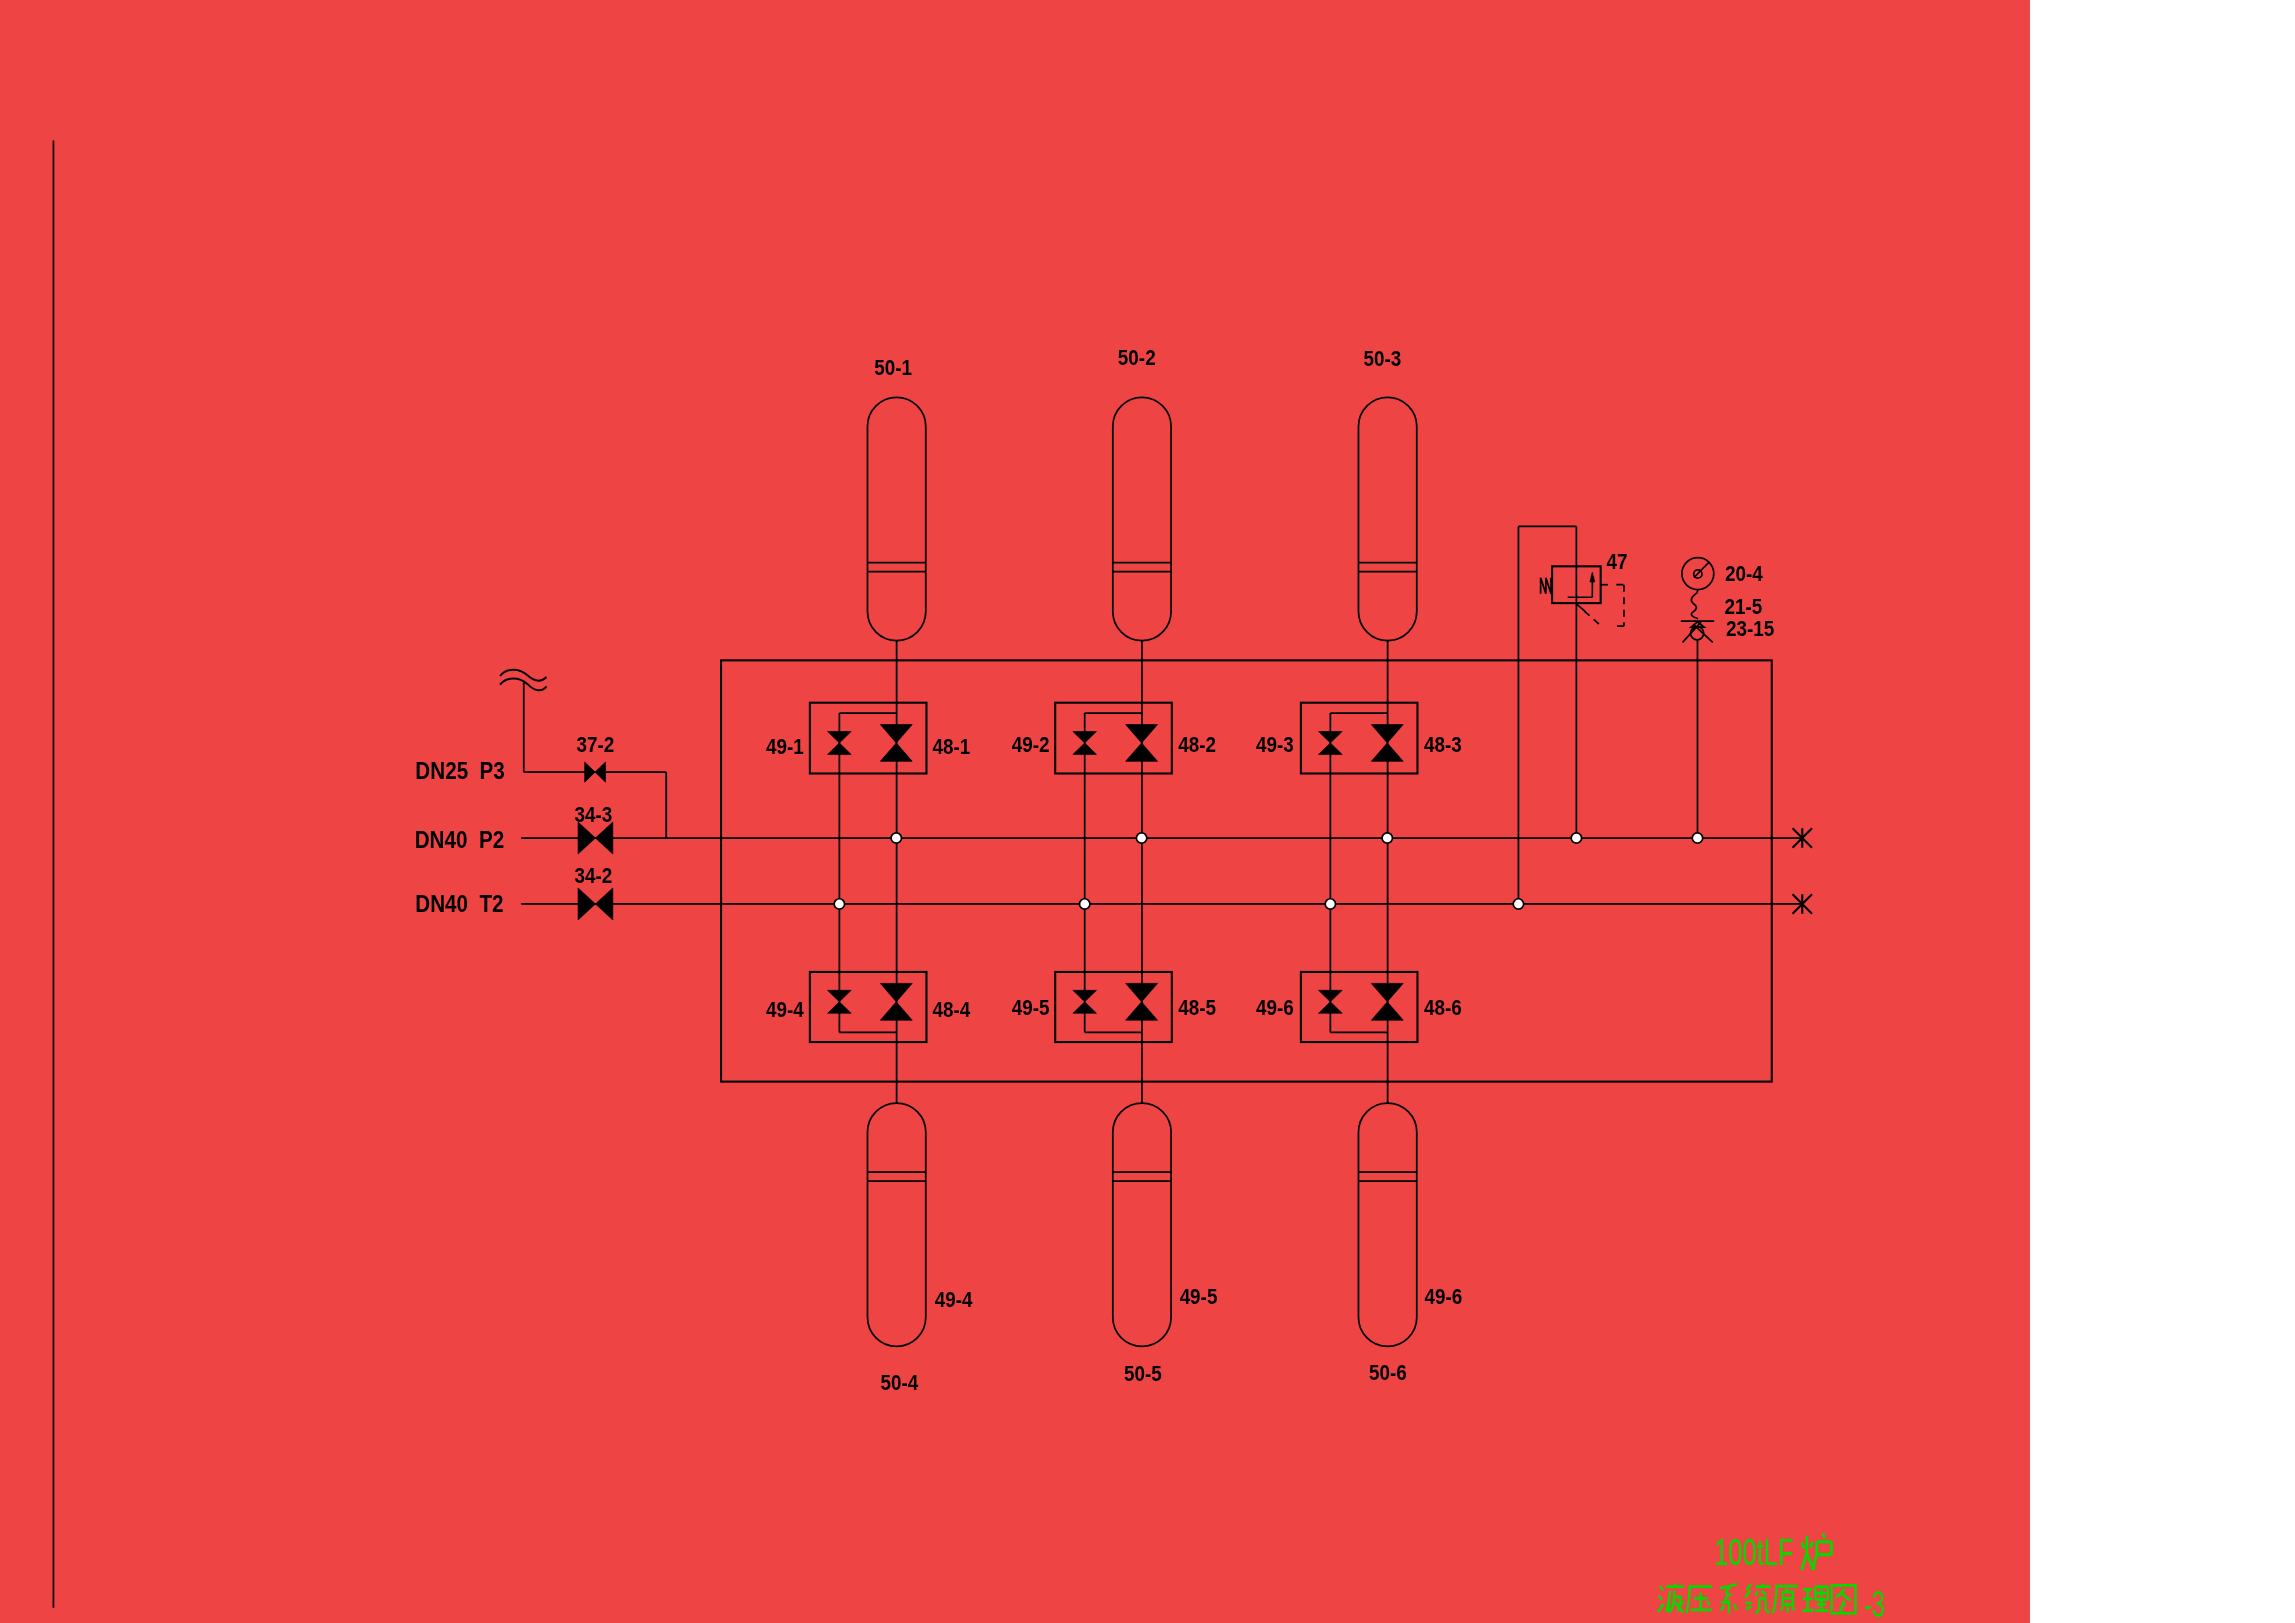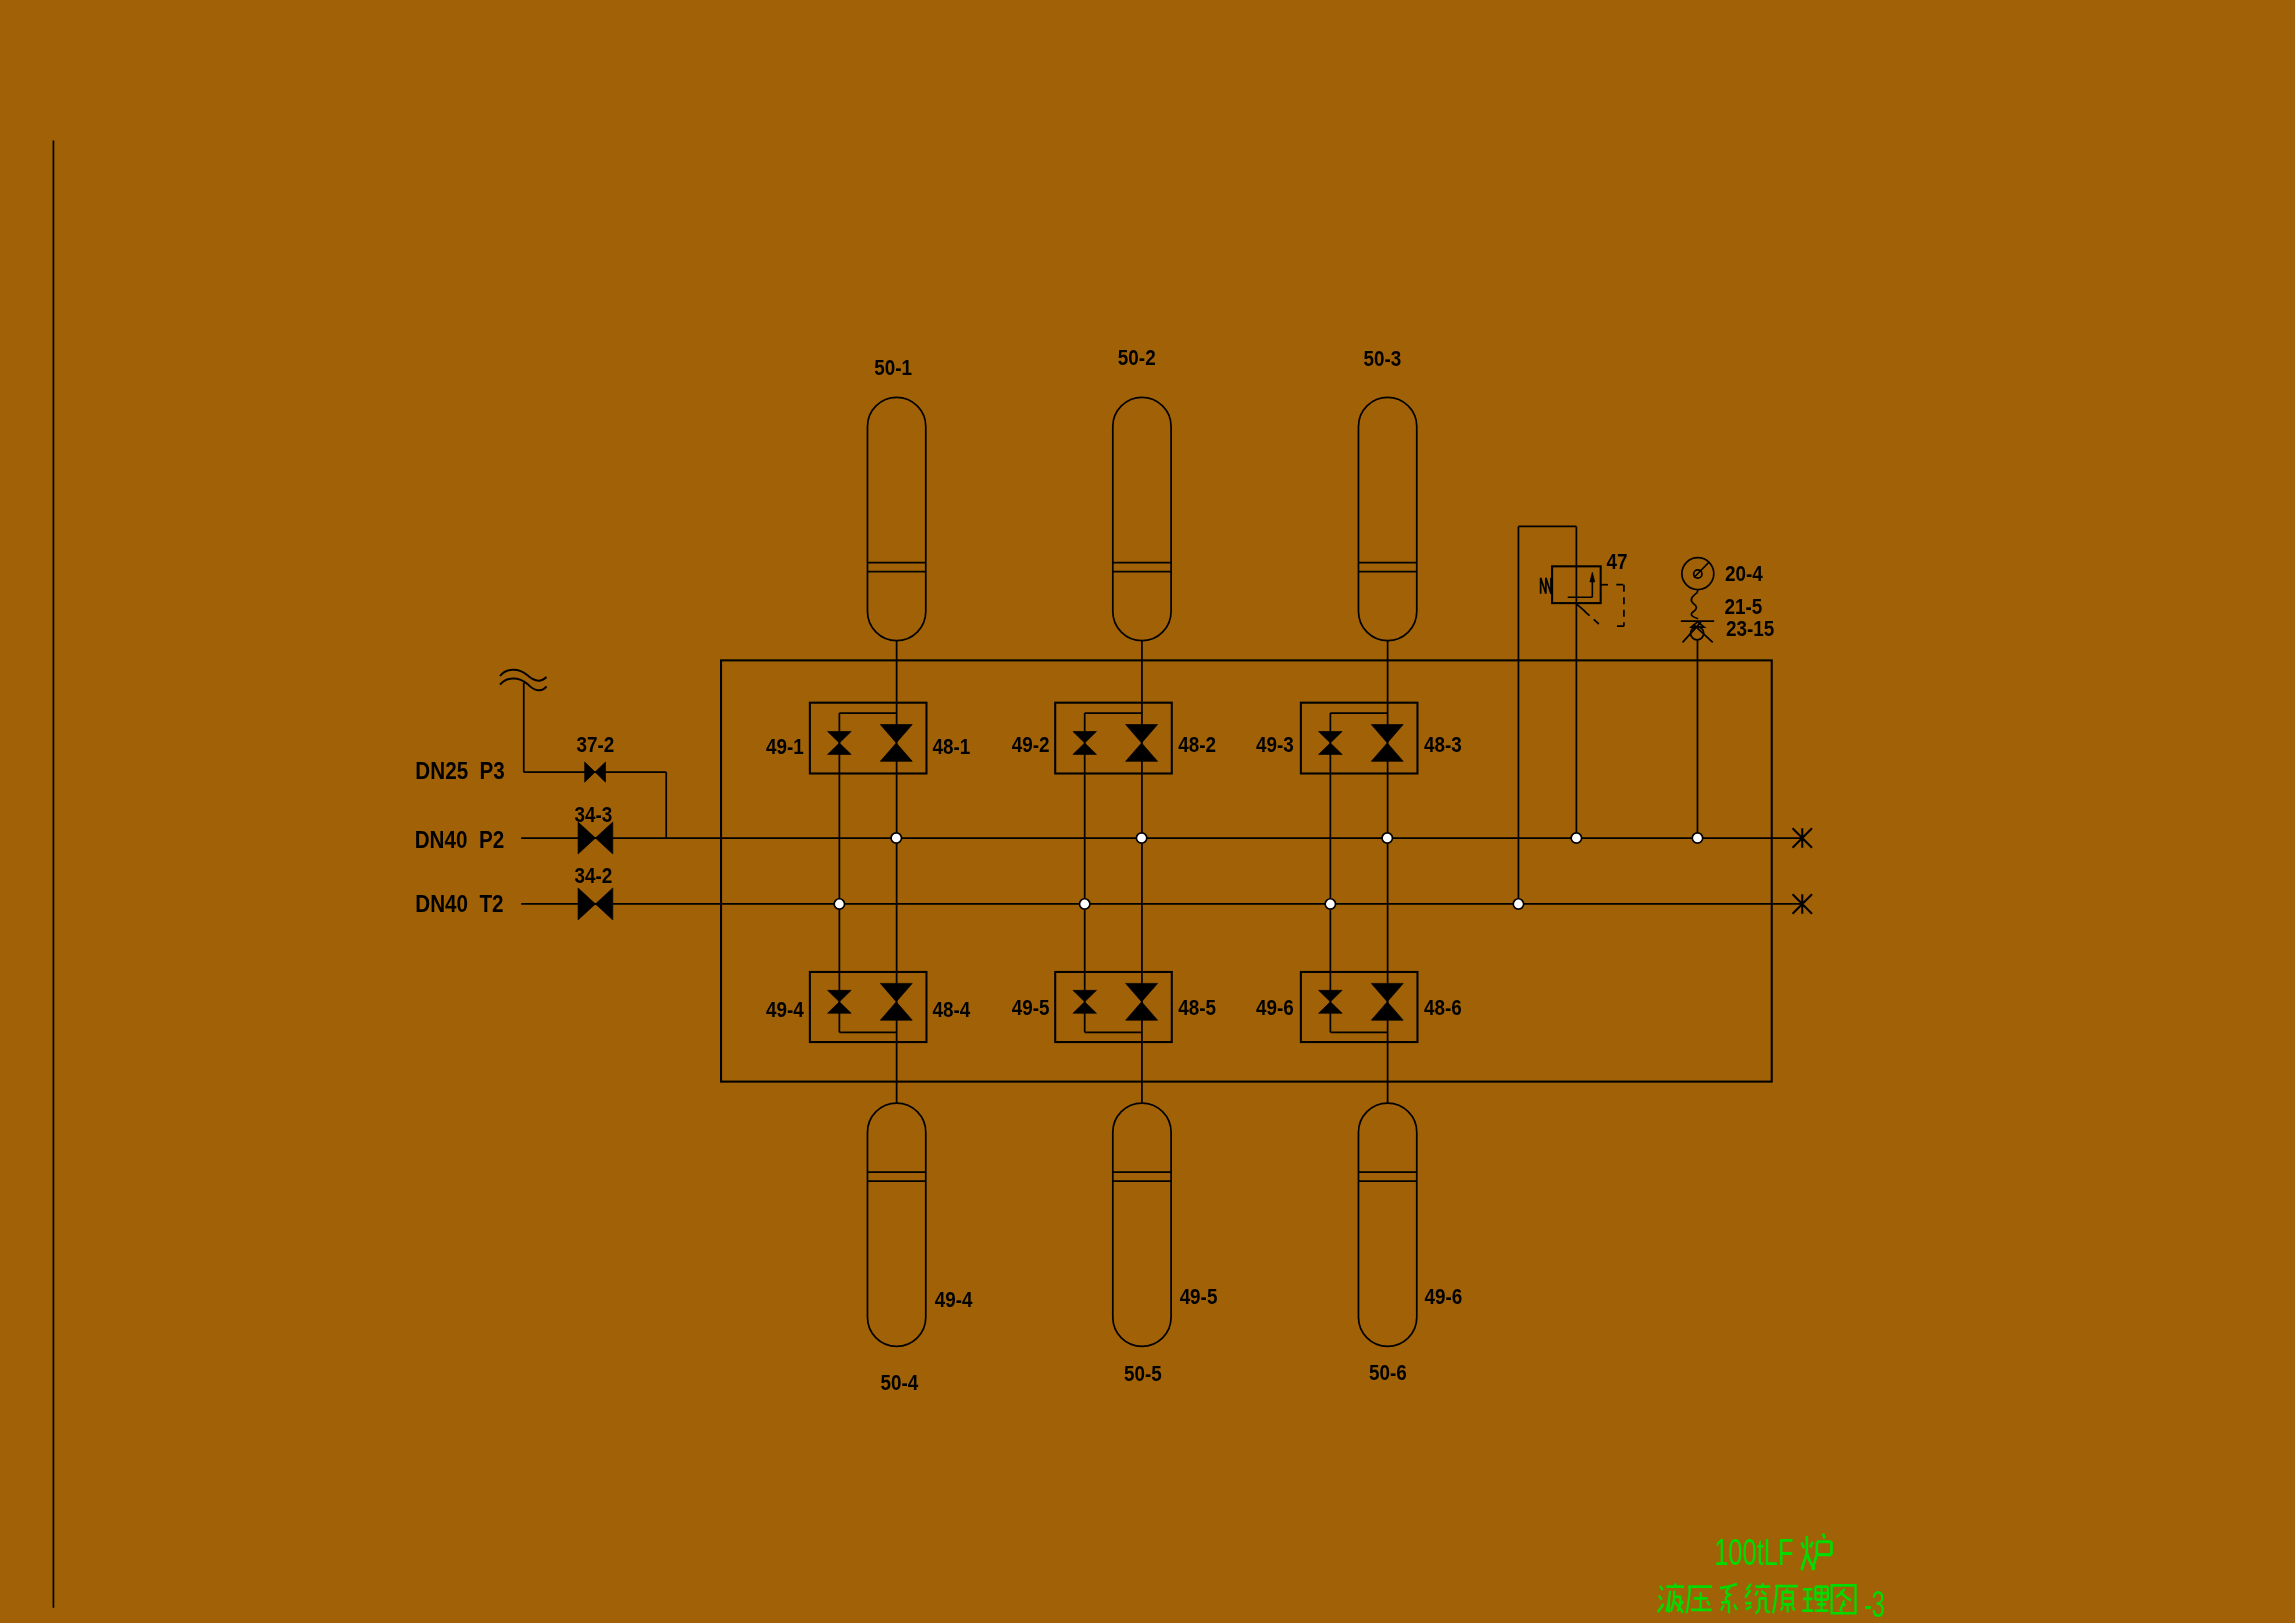--- a/index.html
+++ b/index.html
@@ -1,16 +1,16 @@
 <!DOCTYPE html>
 <html style="font-size:11px"><head>
 <meta charset="utf-8">
 <style>
   html,body{margin:0;padding:0;background:#ffffff;}
-  #page{position:relative;width:2295px;height:1624px;background:#a16207;overflow:hidden;text-align:right;}
+  #page{position:relative;width:2030px;height:1624px;background:#ef4444;overflow:hidden;text-align:right;}
   svg{position:absolute;left:0;top:0;}
   text{font-family:"Liberation Sans",sans-serif;}
 </style>
 </head>
 <body>
 <div id="page">
 <svg width="2295" height="1624" viewBox="0 0 3307 2339">
 <defs>
 
   <circle id="jc" r="7.5" fill="#fff" stroke="#000" stroke-width="2.5"></circle>

